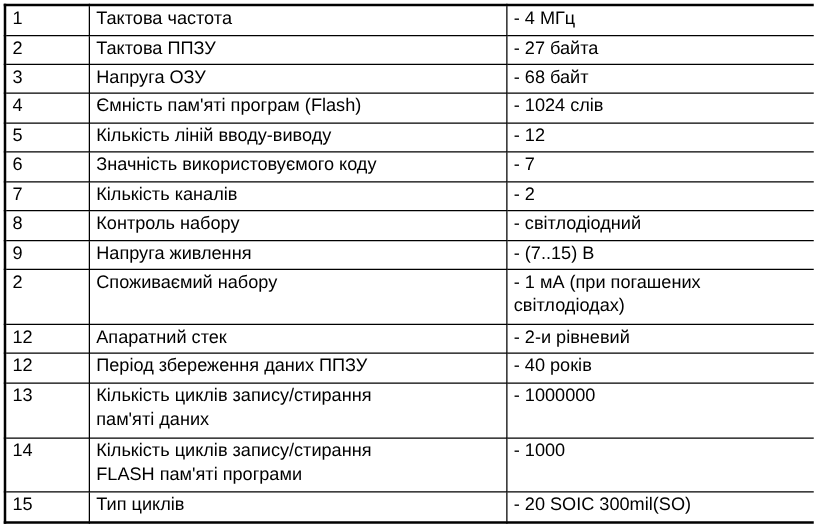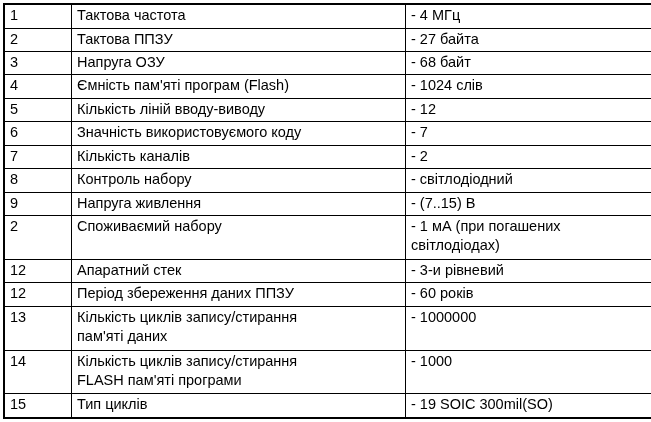--- a/index.html
+++ b/index.html
@@ -159,31 +159,31 @@
           <span class="line2">світлодіодах)</span>
         </td>
       </tr>
 
       <tr>
         <td class="col-num">12</td>
         <td class="col-param">
           <span>Апаратний стек</span>
         </td>
         <td class="col-value">
-          <span>- 3-и рівневий</span>
+          <span>- 2-и рівневий</span>
         </td>
       </tr>
 
       <tr>
         <td class="col-num">12</td>
         <td class="col-param">
           <span>Період збереження даних ППЗУ</span>
         </td>
         <td class="col-value">
-          <span>- 60 років</span>
+          <span>- 40 років</span>
         </td>
       </tr>
 
       <tr>
         <td class="col-num">13</td>
         <td class="col-param">
           <span>Кількість циклів запису/стирання</span>
           <span class="line2">пам'яті даних</span>
         </td>
         <td class="col-value">
@@ -201,19 +201,19 @@
           <span>- 1000</span>
         </td>
       </tr>
 
       <tr>
         <td class="col-num">15</td>
         <td class="col-param">
           <span>Тип циклів</span>
         </td>
         <td class="col-value">
-          <span>- 19 SOIC 300mil(SO)</span>
+          <span>- 20 SOIC 300mil(SO)</span>
         </td>
       </tr>
 
     </tbody>
   </table>
 </div>
 
 </body></html>

